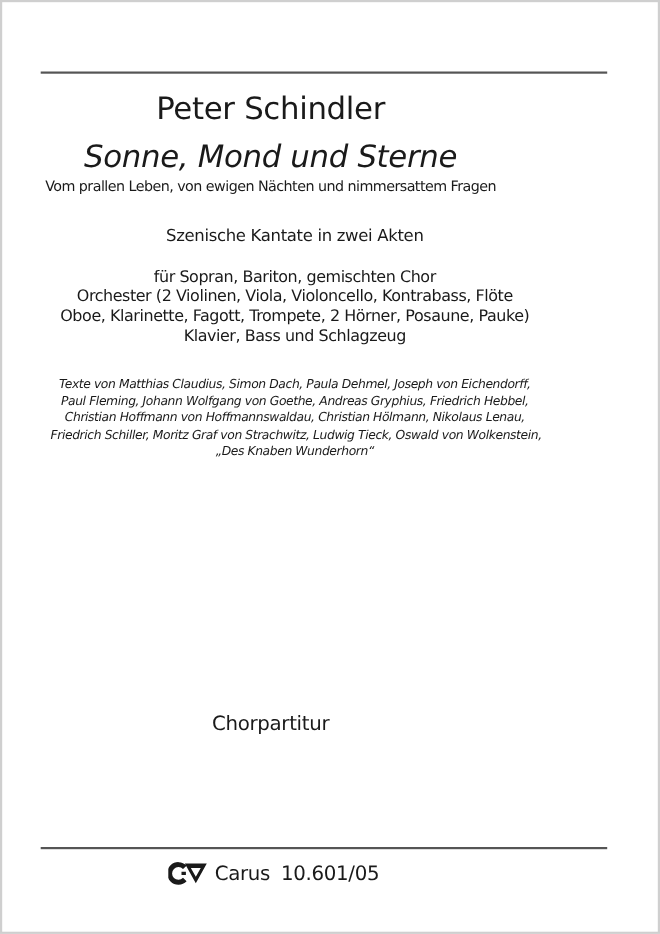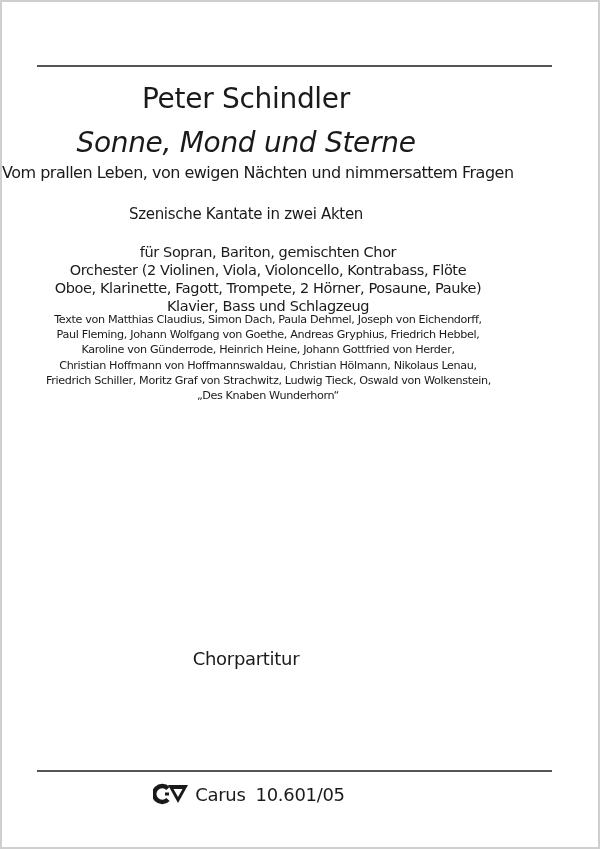--- a/index.html
+++ b/index.html
@@ -45,40 +45,42 @@
       letter-spacing: -0.3px;
     }
     .title {
       top: 124px;
       font-size: 28px;
       letter-spacing: -0.3px;
       font-style: italic;
     }
     .subtitle {
       top: 161px;
-      font-size: 16px;
+      font-size: 13px;
       letter-spacing: -0.5px;
     }
     .genre {
       top: 203px;
       font-size: 15px;
       letter-spacing: -0.3px;
+      padding-left: 22px;
     }
     .scoring {
       top: 241px;
       font-size: 14.5px;
       line-height: 18px;
       letter-spacing: -0.4px;
     }
     .scoring div, .texts div { white-space: nowrap; padding-left: 44px; }
     .texts {
-      top: 310px;
+      top: 340px;
       font-size: 11.2px;
       line-height: 15.2px;
       letter-spacing: -0.35px;
+      font-style: italic;
     }
     .edition {
       top: 646px;
       font-size: 18px;
       letter-spacing: -0.3px;
     }
     .publisher {
       position: absolute;
       top: 781px;
       left: 0;
@@ -108,21 +110,20 @@
   <div class="center scoring">
     <div>für Sopran, Bariton, gemischten Chor</div>
     <div>Orchester (2 Violinen, Viola, Violoncello, Kontrabass, Flöte</div>
     <div>Oboe, Klarinette, Fagott, Trompete, 2 Hörner, Posaune, Pauke)</div>
     <div>Klavier, Bass und Schlagzeug</div>
   </div>
 
   <div class="center texts">
     <div>Texte von Matthias Claudius, Simon Dach, Paula Dehmel, Joseph von Eichendorff,</div>
     <div>Paul Fleming, Johann Wolfgang von Goethe, Andreas Gryphius, Friedrich Hebbel,</div>
-    <div>Karoline von Günderrode, Heinrich Heine, Johann Gottfried von Herder,</div>
     <div>Christian Hoffmann von Hoffmannswaldau, Christian Hölmann, Nikolaus Lenau,</div>
     <div>Friedrich Schiller, Moritz Graf von Strachwitz, Ludwig Tieck, Oswald von Wolkenstein,</div>
     <div>„Des Knaben Wunderhorn“</div>
   </div>
 
   <div class="center edition">Chorpartitur</div>
 
   <div class="rule bottom"></div>
 
   <div class="publisher">

